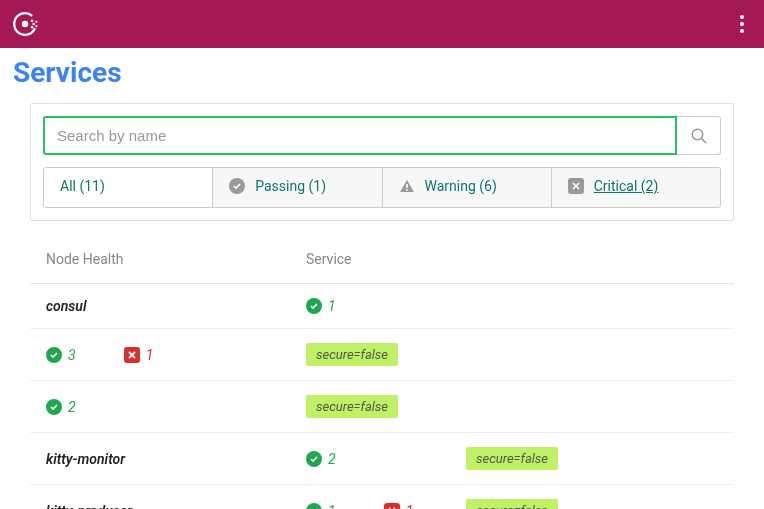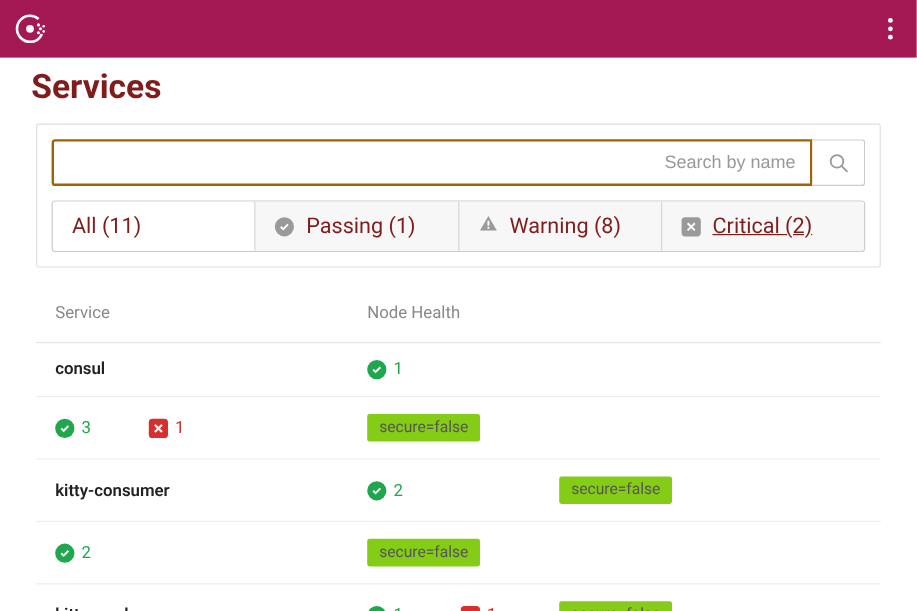--- a/index.html
+++ b/index.html
@@ -13,45 +13,44 @@
       justify-content: space-between;
       padding: 0 12px;
     }
     .logo { color: white; display: flex; align-items: center; }
     .menu-dots { display: flex; flex-direction: column; gap: 3px; cursor: pointer; padding: 8px; }
     .menu-dots span { width: 4px; height: 4px; background: white; border-radius: 50%; display: block; }
     
     .page-title {
       font-size: 28px;
       font-weight: 700;
-      color: #7f1d1d;
-      margin: 8px 26px 14px;
+      color: #3b82f6;
+      margin: 8px 13px 14px;
     }
     
     .controls {
       border: 1px solid #e0e0e0;
       border-radius: 2px;
       margin: 0 30px;
       padding: 12px;
     }
     
     .search-row {
       display: flex;
       gap: 0;
       margin-bottom: 12px;
     }
     .search-input {
       flex: 1;
-      border: 2px solid #a16207;
+      border: 2px solid #22c55e;
       border-radius: 3px 0 0 3px;
       padding: 9px 12px;
       font-size: 15px;
       color: #4d7c0f;
       outline: none;
-      text-align: right;
     }
     .search-input::placeholder { color: #999; }
     .search-btn {
       width: 44px;
       border: 1px solid #ccc;
       border-left: none;
       background: #fff;
       border-radius: 0 3px 3px 0;
       display: flex;
       align-items: center;
@@ -61,24 +60,23 @@
     
     .filter-tabs {
       display: flex;
       border: 1px solid #ccc;
       border-radius: 3px;
       overflow: hidden;
     }
     .filter-tab {
       flex: 1;
       padding: 10px 16px;
-      font-size: 18px;
-      color: #7f1d1d;
-      display: flex;
-      align-items: center;
+      font-size: 14px;
+      color: #0f766e;
+      display: flex;
       gap: 10px;
       cursor: pointer;
       border-right: 1px solid #ccc;
       background: #fff;
     }
     .filter-tab:last-child { border-right: none; text-decoration: underline; }
     .filter-tab.active { background: #fff; }
     .filter-tab:not(.active) { background: #f7f7f7; }
     
     .icon-circle { width: 16px; height: 16px; border-radius: 50%; display: inline-flex; align-items: center; justify-content: center; flex-shrink: 0; }
@@ -95,31 +93,32 @@
       font-size: 14px;
       color: #888;
     }
     .table-row {
       display: grid;
       grid-template-columns: 260px 160px 1fr;
       align-items: center;
       padding: 14px 16px;
       border-bottom: 1px solid #eee;
       cursor: pointer;
+      font-style: italic;
     }
     .service-name { font-weight: 600; color: #222; font-size: 14px; }
     .health-cell { display: flex; align-items: center; gap: 8px; }
     .health-item { display: flex; align-items: center; gap: 6px; font-size: 14px; }
     .health-pass .icon-circle { background: #20a74e; }
     .health-pass { color: #20a74e; }
     .health-crit { color: #d62f2f; margin-left: 40px; }
     .health-crit .icon-sq { width: 16px; height: 16px; border-radius: 3px; background: #d62f2f; display: inline-flex; align-items: center; justify-content: center; }
     .tag {
       display: inline-block;
-      background: #84cc16;
+      background: #bef264;
       color: #555;
       font-size: 13px;
       padding: 4px 10px;
       border-radius: 2px;
     }
   </style>
 </head>
 <body>
 
 <div class="header">
@@ -166,37 +165,37 @@
       <span>Passing (1)</span>
     </div>
     <div class="filter-tab">
       <span class="icon-warning">
         <svg width="16" height="16" viewBox="0 0 16 16">
             <path d="M8 2 L15 14 L1 14 Z" fill="#9a9a9a"></path>
             <rect x="7.2" y="6" width="1.6" height="4" fill="white"></rect>
             <rect x="7.2" y="11" width="1.6" height="1.6" fill="white"></rect>
           </svg>
       </span>
-      <span>Warning (8)</span>
+      <span>Warning (6)</span>
     </div>
     <div class="filter-tab">
       <span class="icon-critical-sq">
         <svg width="10" height="10" viewBox="0 0 10 10">
             <path d="M2 2 L8 8 M8 2 L2 8" stroke="white" stroke-width="1.6"></path>
           </svg>
       </span>
       <span>Critical (2)</span>
     </div>
   </div>
 </div>
 
 <div class="table-container">
   <div class="table-header">
+    <div>Node Health</div>
     <div>Service</div>
-    <div>Node Health</div>
   </div>
   <div id="rows">
   <div class="table-row">
     <div class="service-name">consul</div>
     <div class="health-cell">
       <span class="health-item health-pass">
         <span class="icon-circle">
           <svg width="10" height="10" viewBox="0 0 10 10">
                 <path d="M2 5 L4 7 L8 3" stroke="white" stroke-width="1.6" fill="none"></path>
               </svg>
@@ -228,38 +227,38 @@
         </span>
         <span>1</span>
       </span>
     </div>
     <div>
       <span class="tag">secure=false</span>
     </div>
   </div>
 
   <div class="table-row">
-    <div class="service-name">kitty-consumer</div>
     <div class="health-cell">
       <span class="health-item health-pass">
         <span class="icon-circle">
           <svg width="10" height="10" viewBox="0 0 10 10">
                 <path d="M2 5 L4 7 L8 3" stroke="white" stroke-width="1.6" fill="none"></path>
               </svg>
         </span>
         <span>2</span>
       </span>
 
     </div>
     <div>
       <span class="tag">secure=false</span>
     </div>
   </div>
 
   <div class="table-row">
+    <div class="service-name">kitty-monitor</div>
     <div class="health-cell">
       <span class="health-item health-pass">
         <span class="icon-circle">
           <svg width="10" height="10" viewBox="0 0 10 10">
                 <path d="M2 5 L4 7 L8 3" stroke="white" stroke-width="1.6" fill="none"></path>
               </svg>
         </span>
         <span>2</span>
       </span>
 

